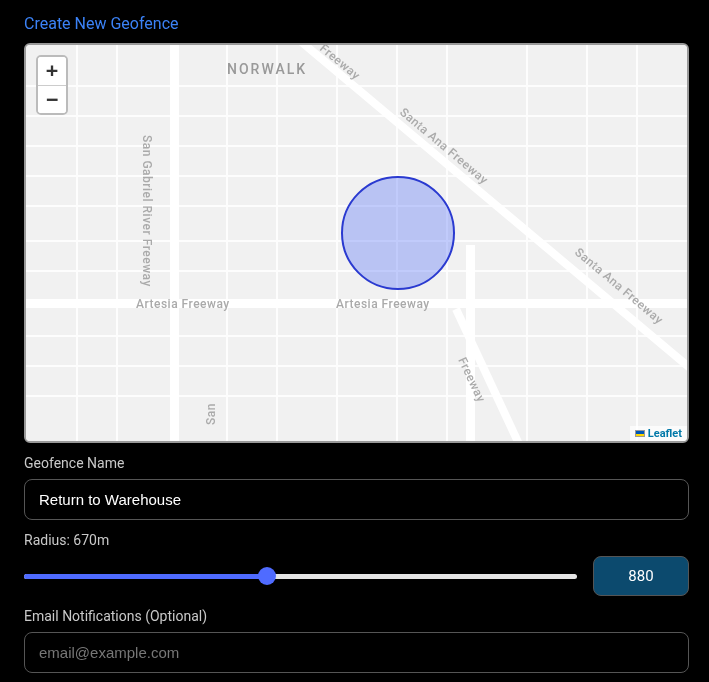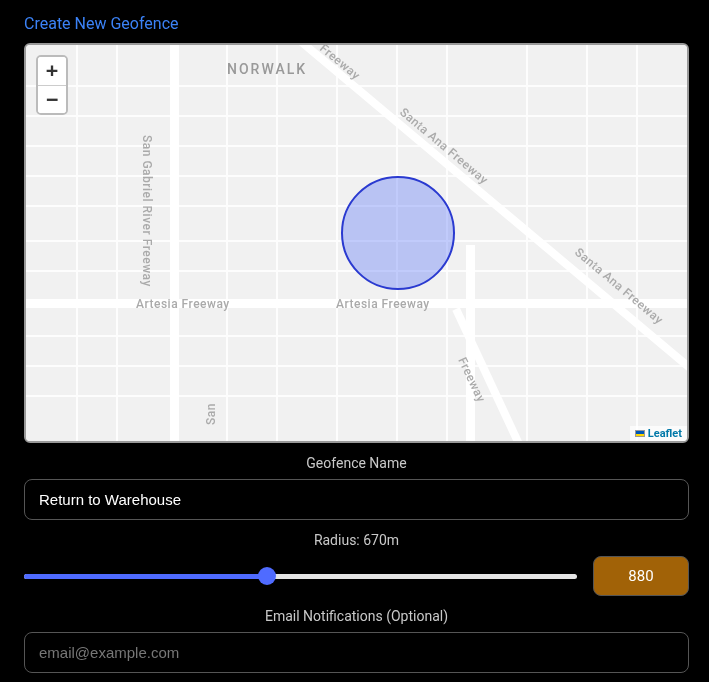--- a/index.html
+++ b/index.html
@@ -123,21 +123,20 @@
     .leaflet-link {
       color: #0078A8;
       cursor: pointer;
       font-weight: bold;
     }
     .field-label {
       font-size: 14px;
       color: #c9c9c9;
       margin-top: 12px;
       margin-bottom: 8px;
-      text-align: center;
     }
     .text-input {
       width: 100%;
       background: #000;
       border: 1px solid #555;
       border-radius: 8px;
       padding: 11px 14px;
       font-size: 15px;
       color: #fff;
       outline: none;
@@ -176,21 +175,21 @@
       position: absolute;
       width: 18px;
       height: 18px;
       background: #4f6bff;
       border-radius: 50%;
       transform: translateX(-50%);
       cursor: grab;
     }
     .radius-value-box {
       width: 96px;
-      background: #a16207;
+      background: #0c4a6e;
       border: 1px solid #555;
       border-radius: 8px;
       padding: 10px 0;
       text-align: center;
       font-size: 15px;
       color: #fff;
     }
   </style>
 </head>
 <body>

